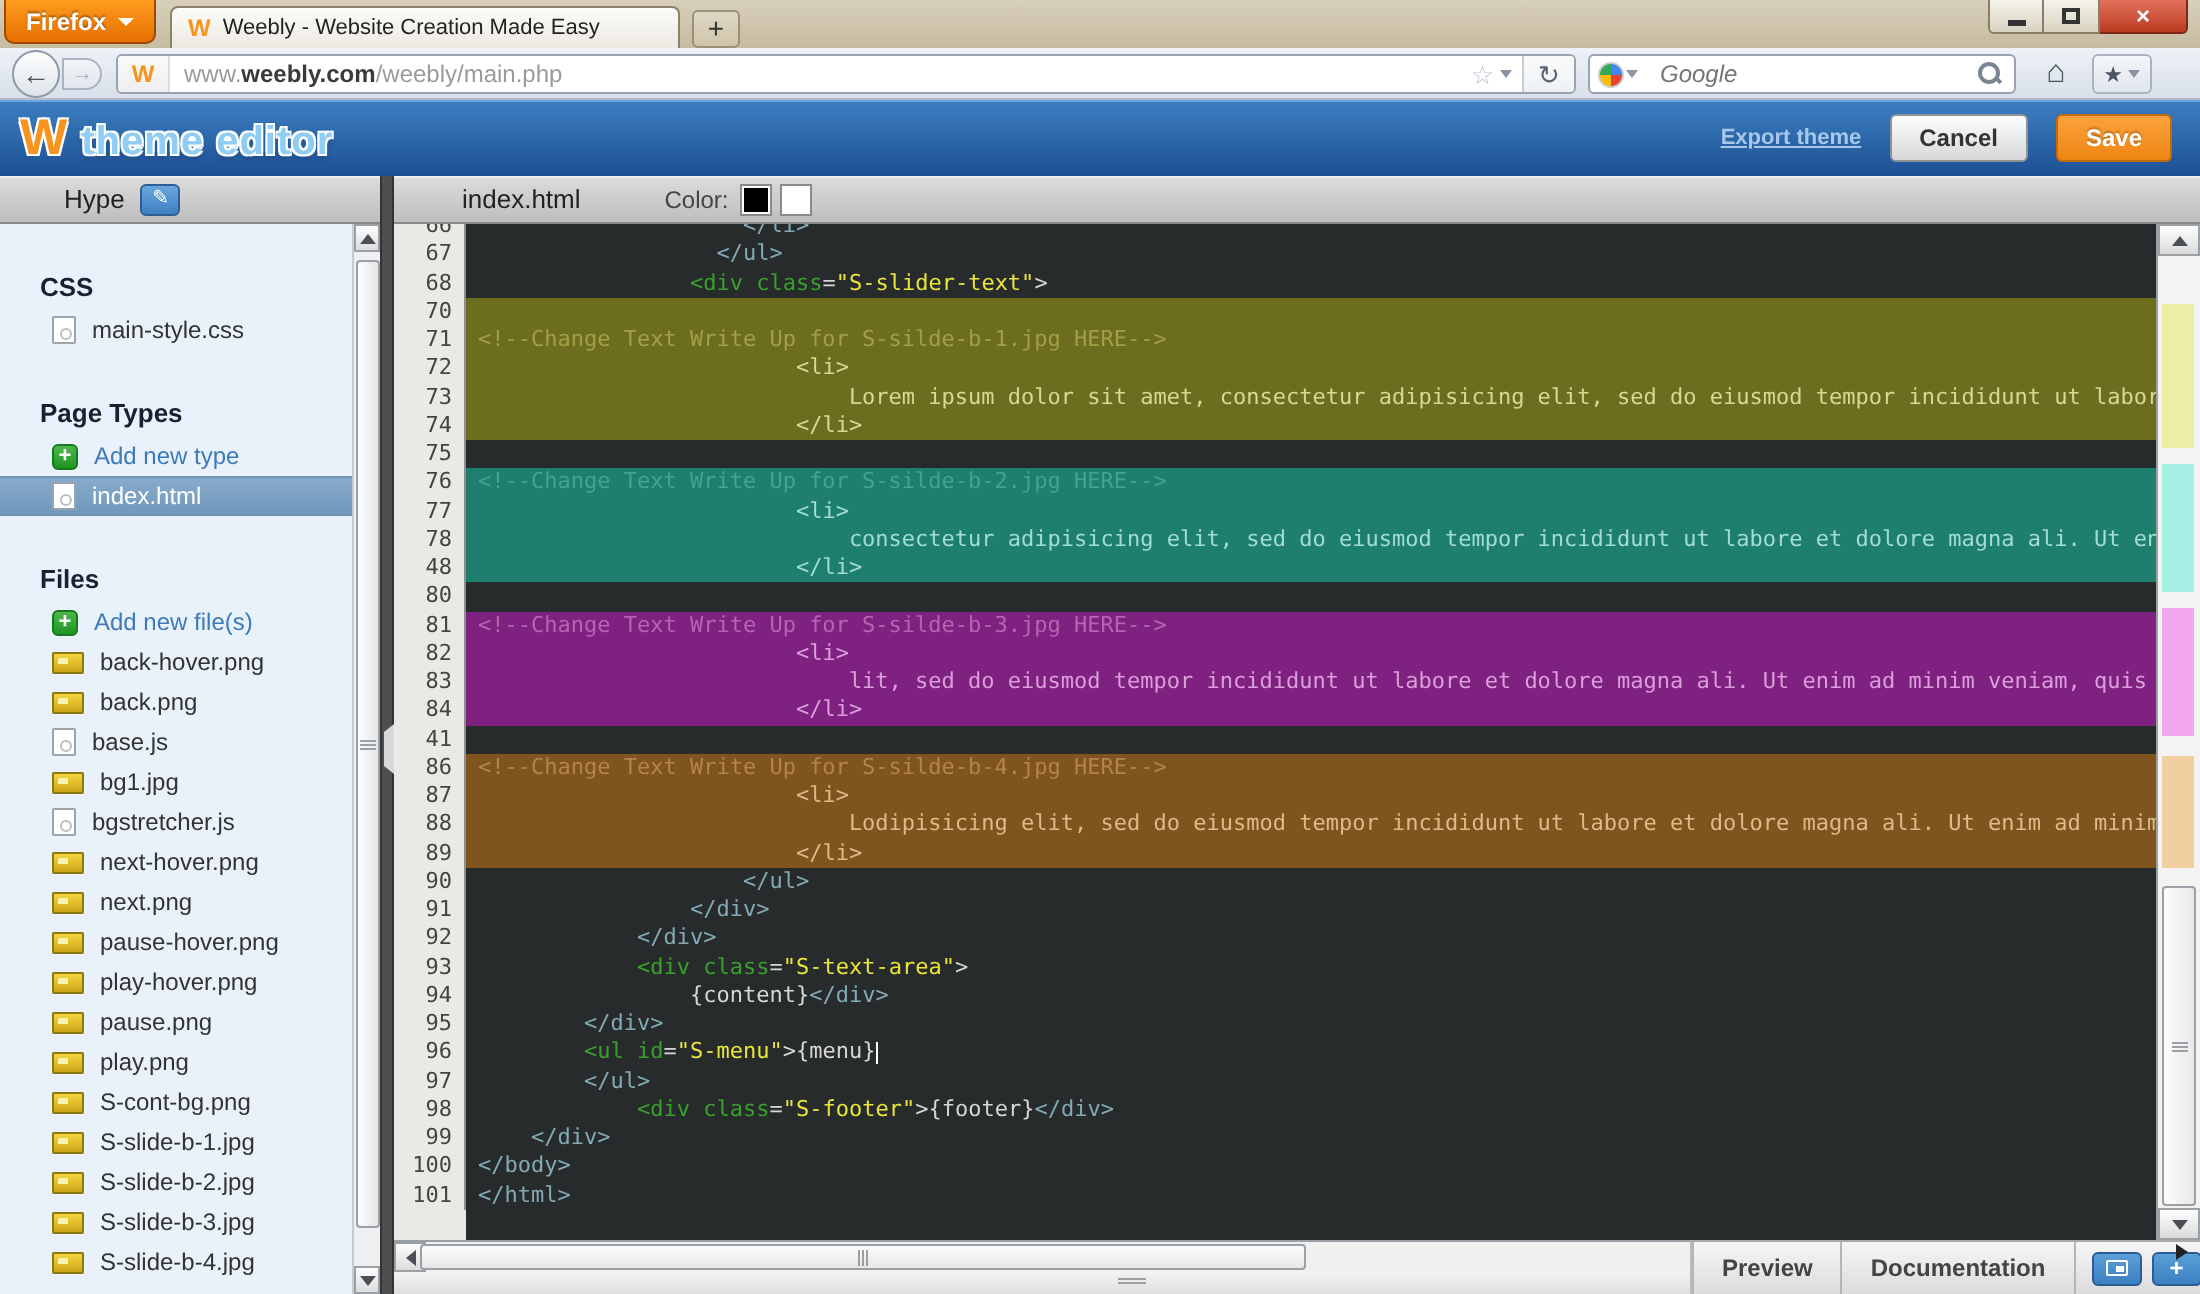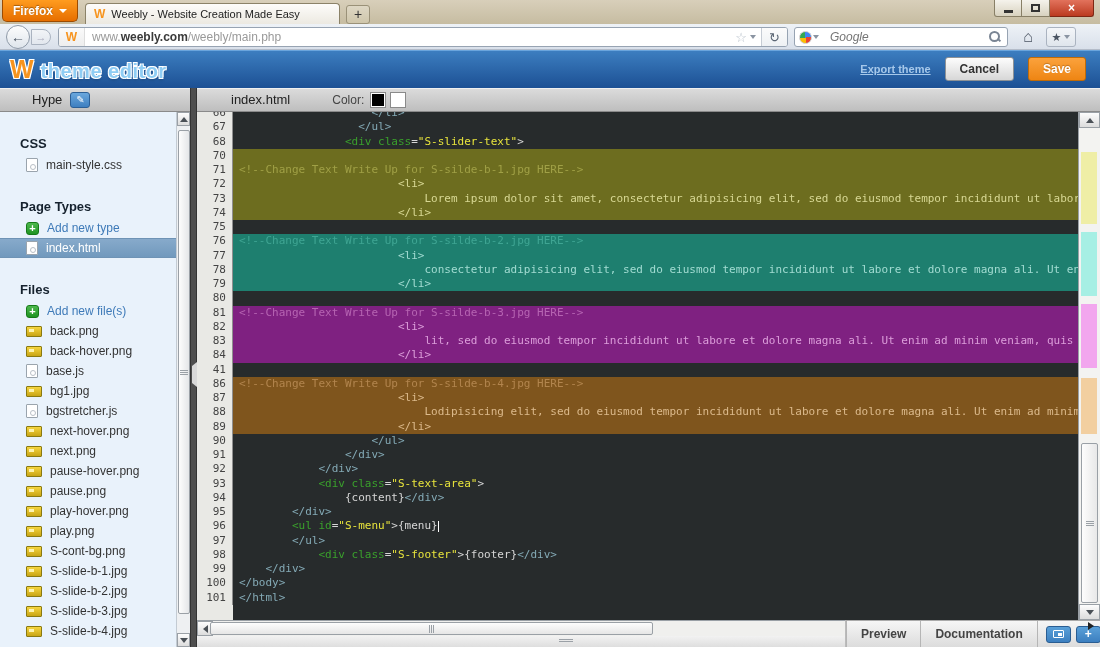--- a/index.html
+++ b/index.html
@@ -279,25 +279,25 @@
       <span>index.html</span>
     </div>
     <div class="side-h mt">Files</div>
     <div class="srow link">
       <span class="plus-icon">+</span>
       <span>Add new file(s)</span>
     </div>
     <div id="file-list">
         <div class="srow">
           <span class="img-icon"></span>
+          <span>back-hover.png</span>
+        </div>
+        <div class="srow">
+          <span class="img-icon"></span>
           <span>back.png</span>
-        </div>
-        <div class="srow">
-          <span class="img-icon"></span>
-          <span>back-hover.png</span>
         </div>
         <div class="srow">
           <span class="doc-icon"></span>
           <span>base.js</span>
         </div>
         <div class="srow">
           <span class="img-icon"></span>
           <span>bg1.jpg</span>
         </div>
         <div class="srow">
@@ -311,25 +311,25 @@
         <div class="srow">
           <span class="img-icon"></span>
           <span>next.png</span>
         </div>
         <div class="srow">
           <span class="img-icon"></span>
           <span>pause-hover.png</span>
         </div>
         <div class="srow">
           <span class="img-icon"></span>
+          <span>play-hover.png</span>
+        </div>
+        <div class="srow">
+          <span class="img-icon"></span>
           <span>pause.png</span>
-        </div>
-        <div class="srow">
-          <span class="img-icon"></span>
-          <span>play-hover.png</span>
         </div>
         <div class="srow">
           <span class="img-icon"></span>
           <span>play.png</span>
         </div>
         <div class="srow">
           <span class="img-icon"></span>
           <span>S-cont-bg.png</span>
         </div>
         <div class="srow">
@@ -415,21 +415,21 @@
         </div>
         <div class="cl">
           <span class="ln">77</span>
           <span class="code" style="background: rgb(30, 127, 111);"><span style="color: rgb(214, 214, 214);">                        </span><span style="color: rgb(162, 220, 210);">&lt;li&gt;</span></span>
         </div>
         <div class="cl">
           <span class="ln">78</span>
           <span class="code" style="background: rgb(30, 127, 111);"><span style="color: rgb(214, 214, 214);">                            </span><span style="color: rgb(162, 220, 210);">consectetur adipisicing elit, sed do eiusmod tempor incididunt ut labore et dolore magna ali. Ut enim</span></span>
         </div>
         <div class="cl">
-          <span class="ln">79</span>
+          <span class="ln">48</span>
           <span class="code" style="background: rgb(30, 127, 111);"><span style="color: rgb(214, 214, 214);">                        </span><span style="color: rgb(162, 220, 210);">&lt;/li&gt;</span></span>
         </div>
         <div class="cl">
           <span class="ln">80</span>
           <span class="code"></span>
         </div>
         <div class="cl">
           <span class="ln">81</span>
           <span class="code" style="background: rgb(127, 33, 129);"><span style="color: rgb(182, 100, 178);">&lt;!--Change Text Write Up for S-silde-b-3.jpg HERE--&gt;</span></span>
         </div>

